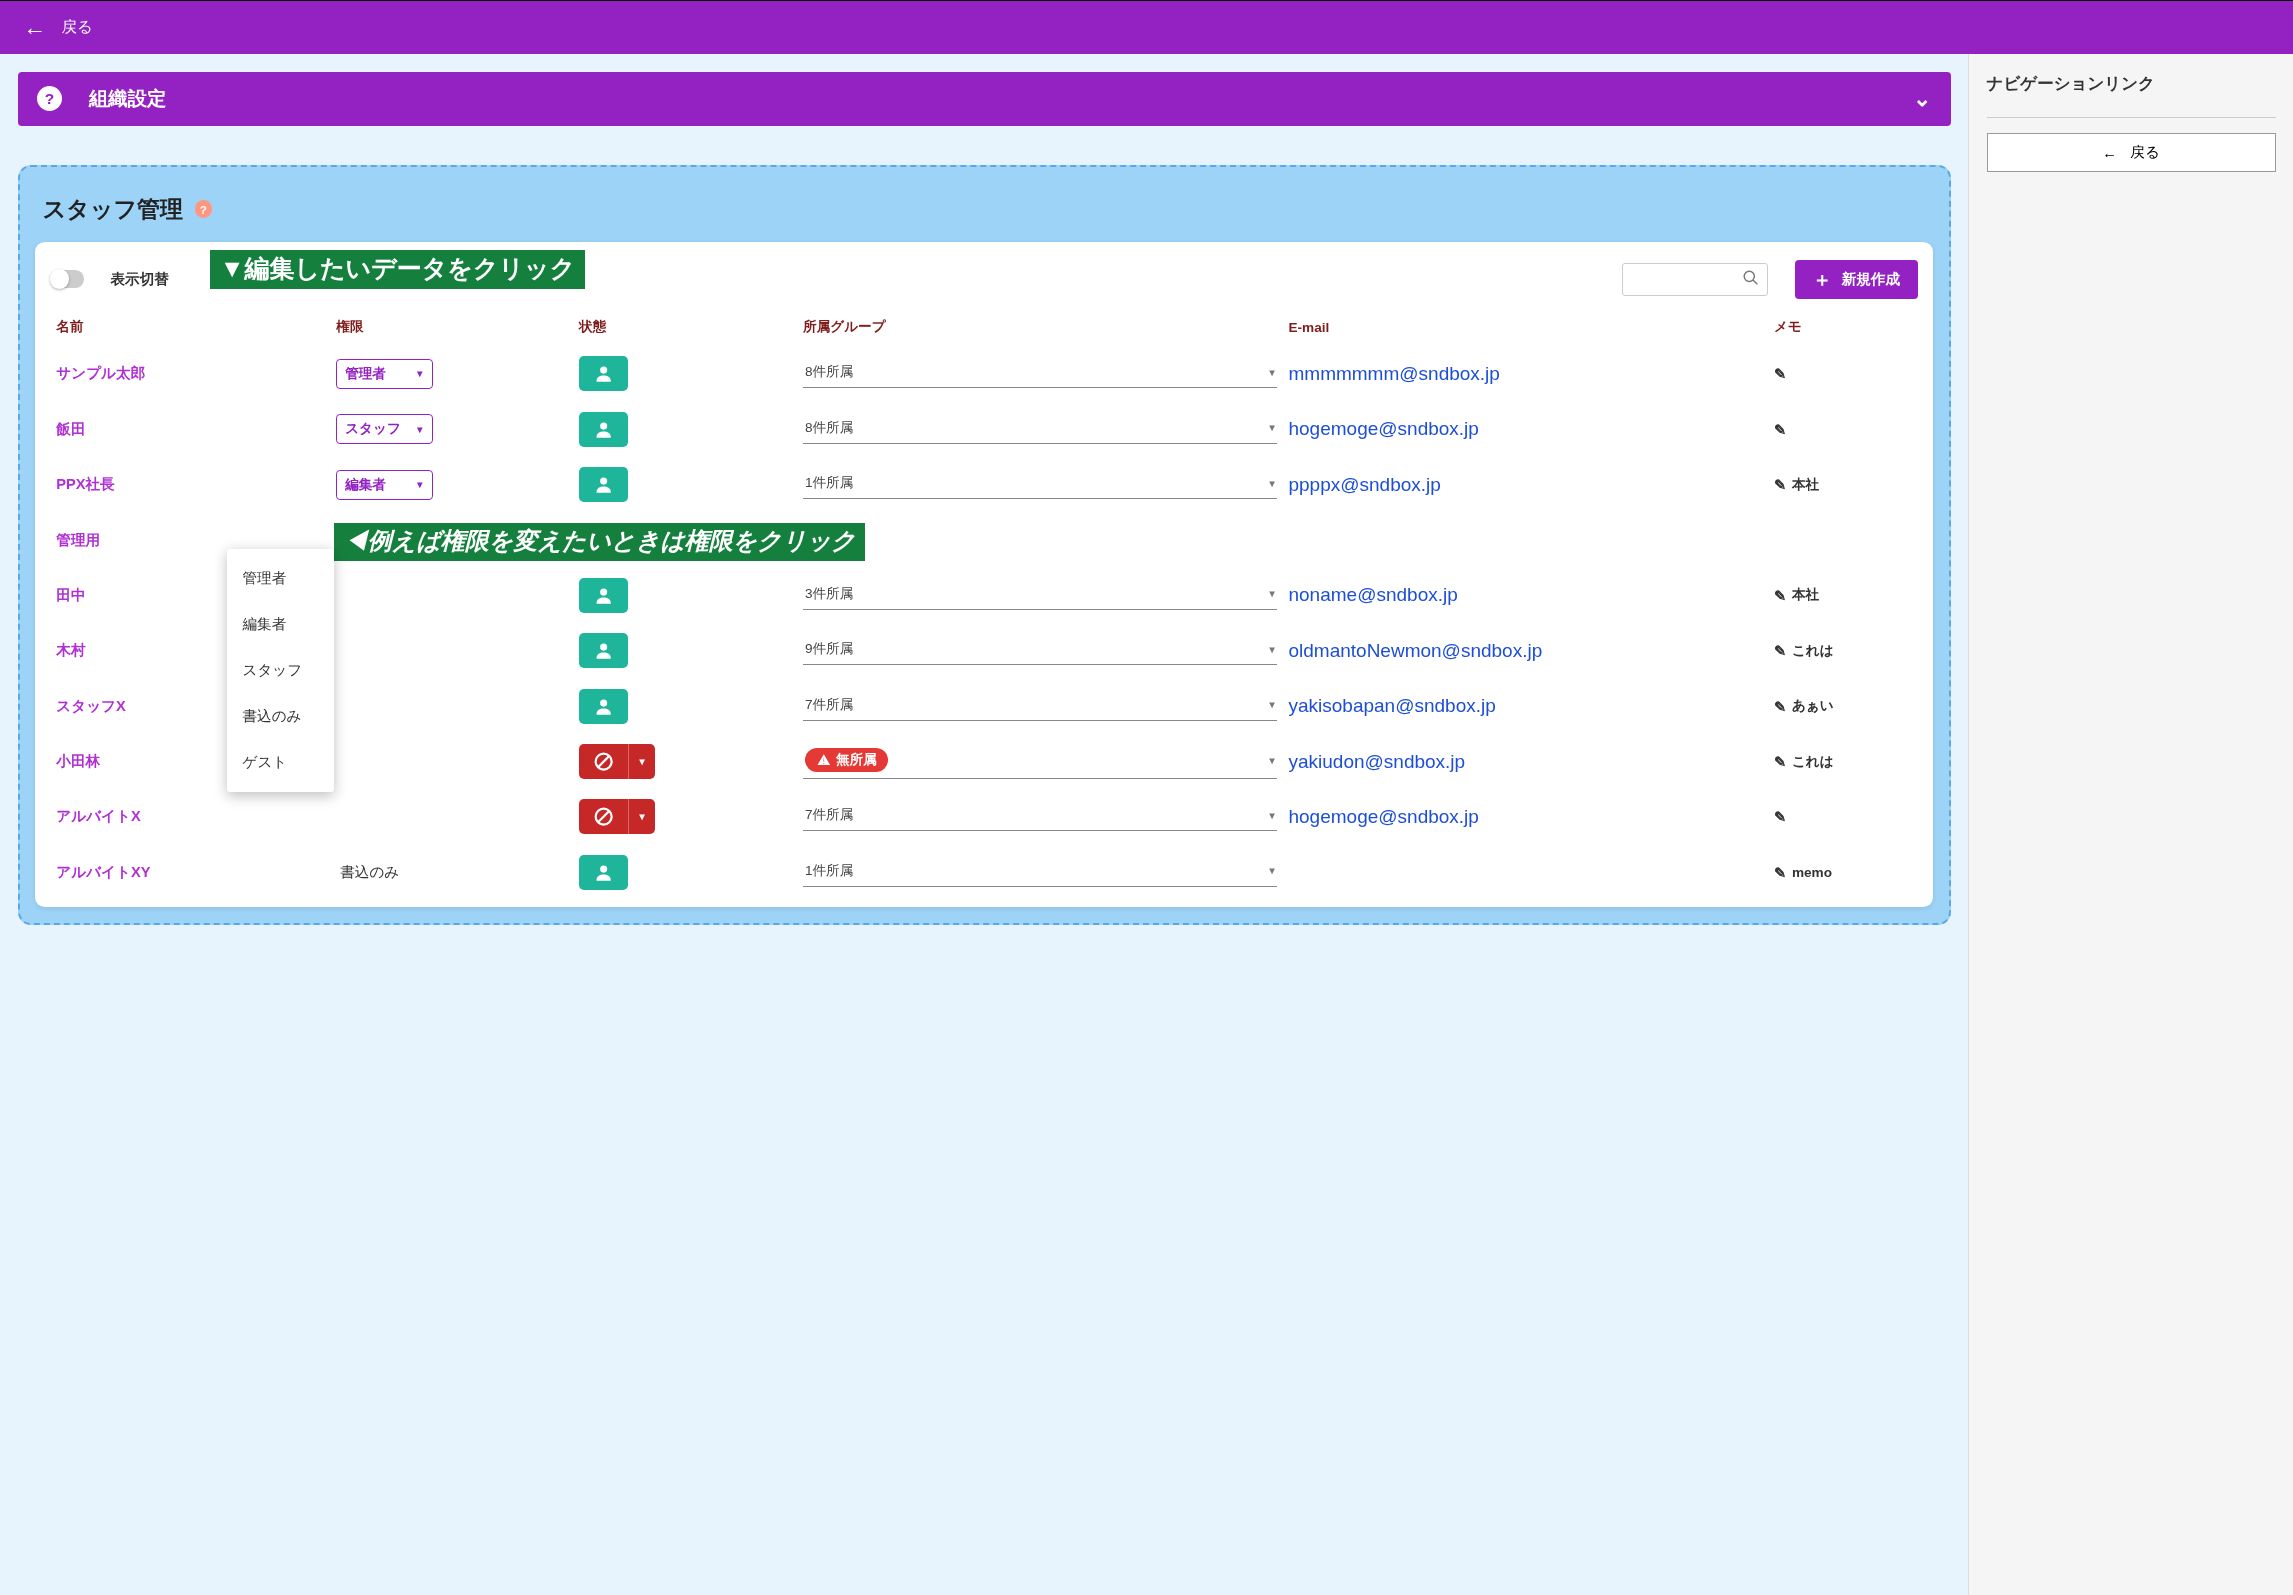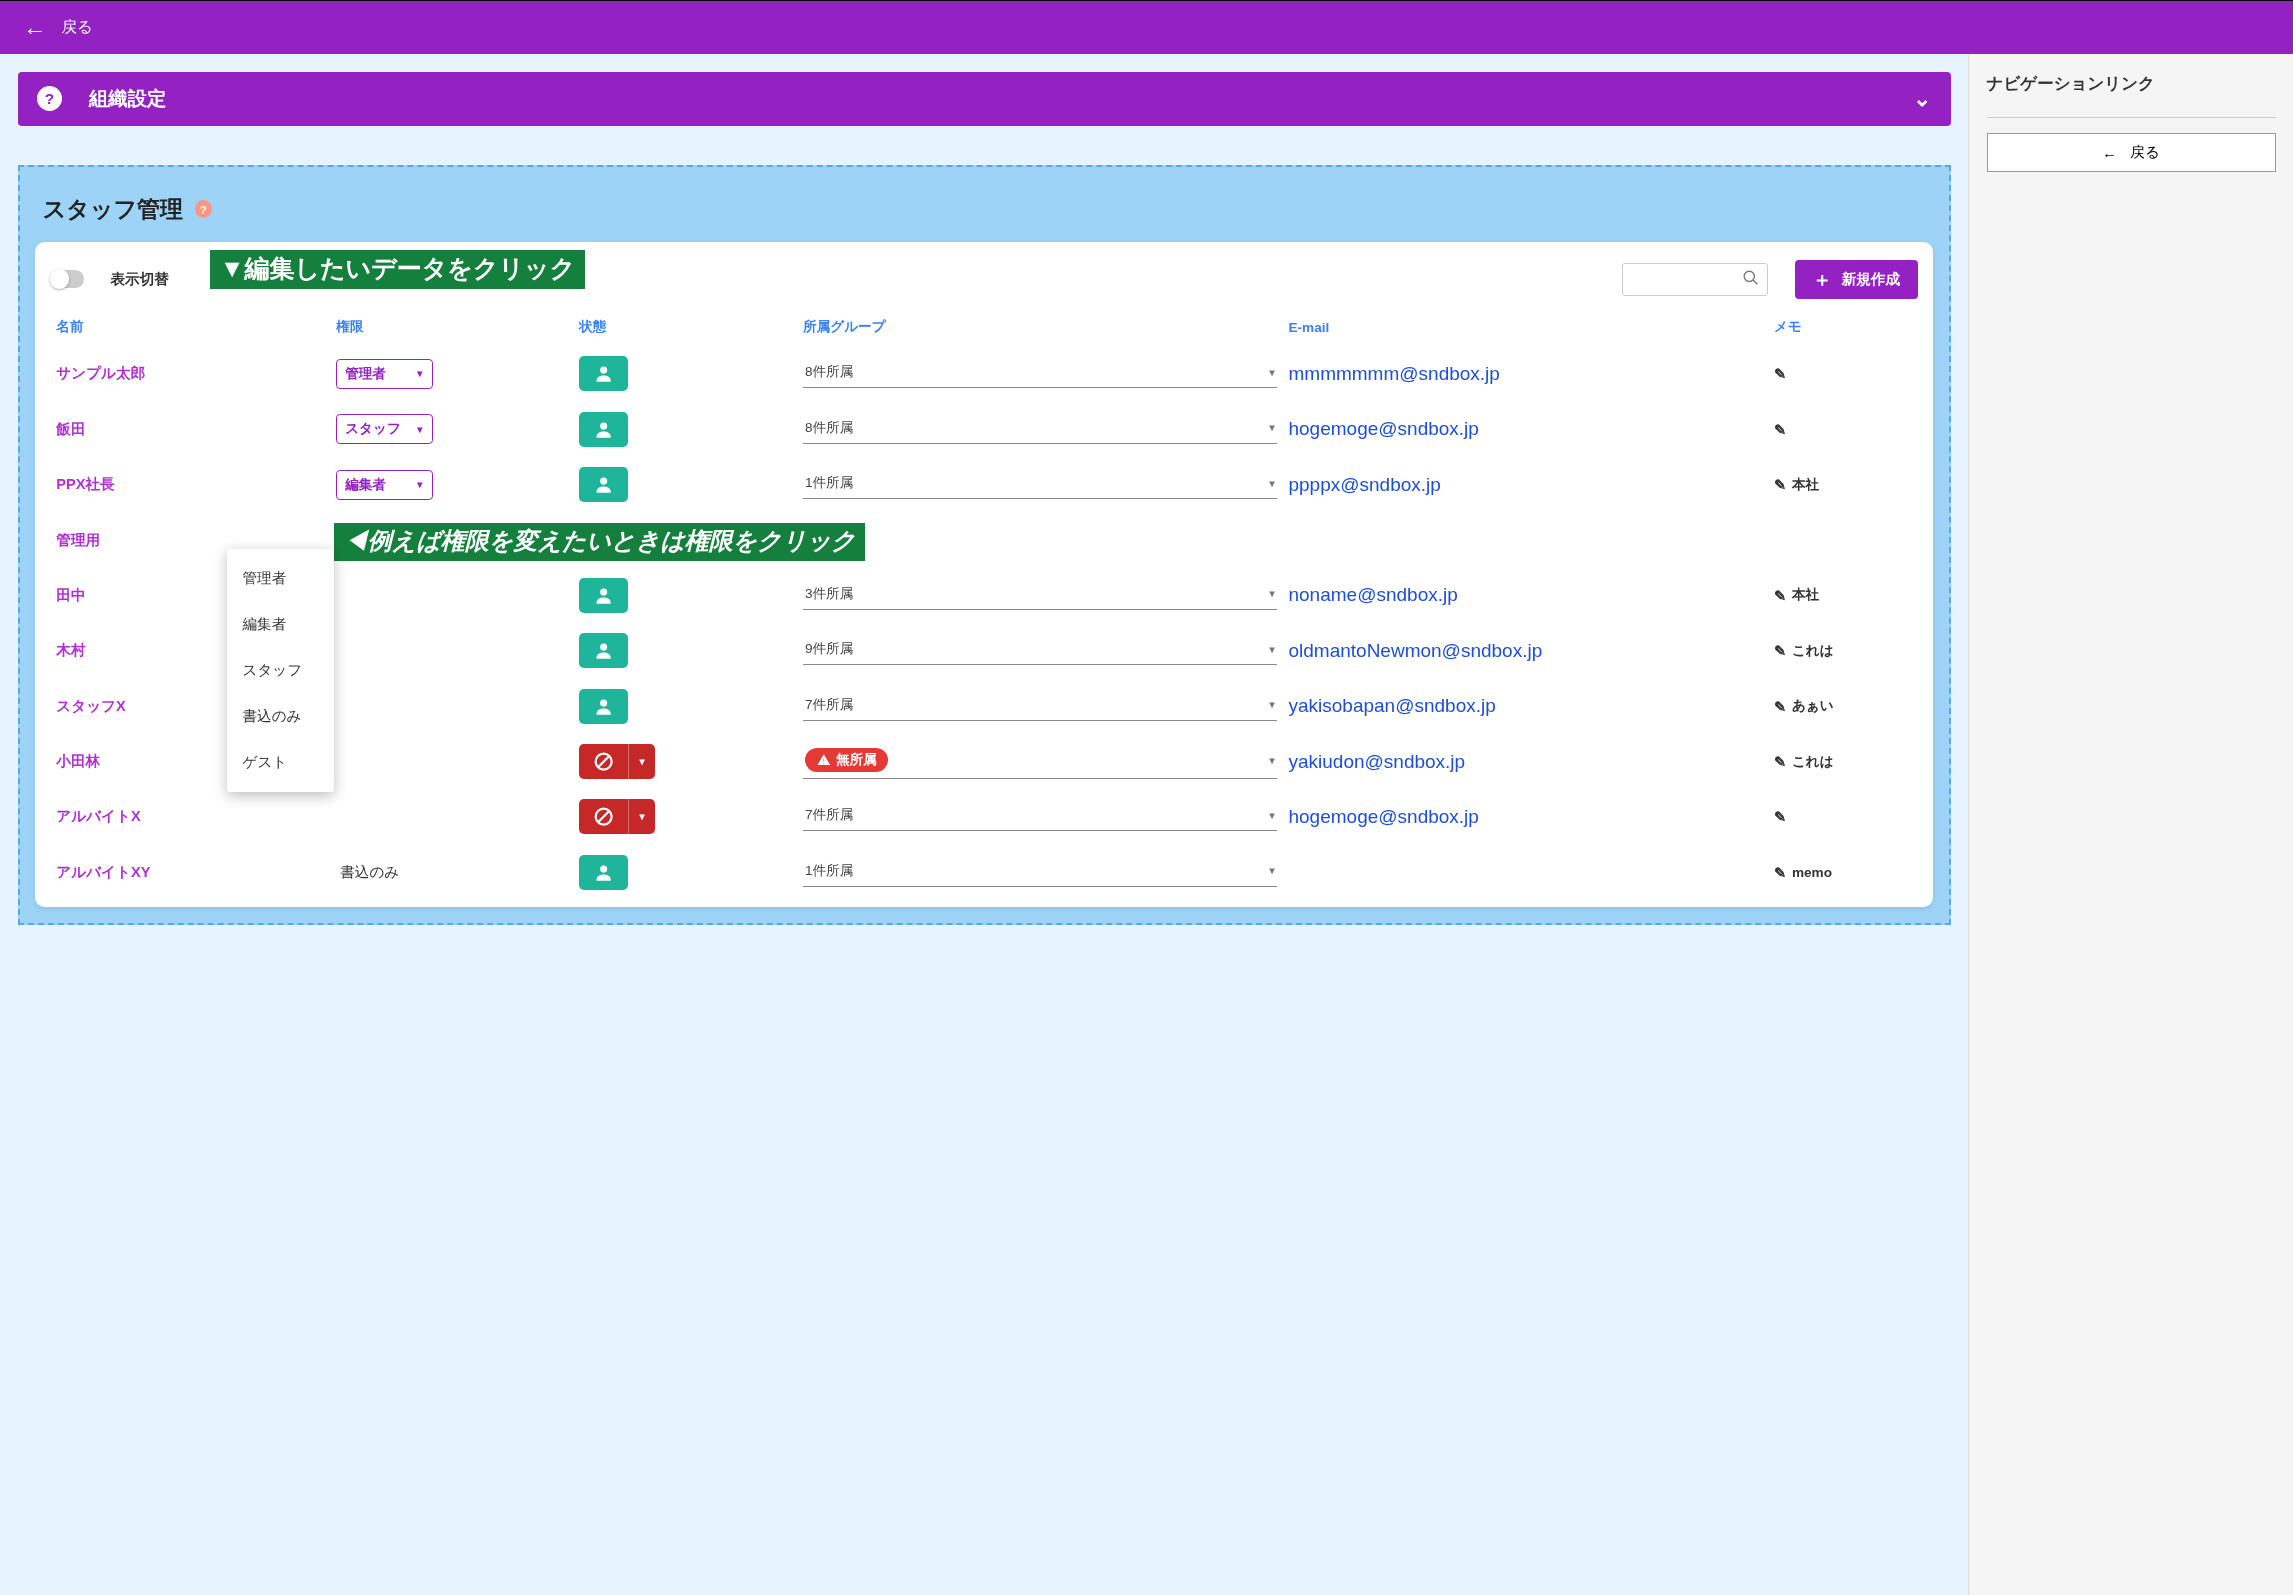--- a/index.html
+++ b/index.html
@@ -50,21 +50,21 @@
     display: flex; align-items: center; justify-content: center;
     font-weight: 700; margin-right: 27px; font-size: 15.5px;
   }
   .panel-header .chev { margin-left: auto; font-size: 21.3px; }
 
   .section-frame {
     margin-top: 39px;
     border: 2.9px dashed #5aa6e6;
     background: #9dd3f7;
     padding: 27px 15.5px 15.5px 15.5px;
-    border-radius: 0;
+    border-radius: 13px;
   }
   .section-title {
     display: flex; align-items: center; gap: 11.6px;
     font-size: 23px; font-weight: 700; color: #222;
     margin-bottom: 17.5px; padding-left: 7.8px;
   }
   .section-title .mini-help {
     width: 17.5px; height: 17.5px; border-radius: 50%;
     background: #ff9780; color: #fff;
     display: flex; align-items: center; justify-content: center;
@@ -125,21 +125,21 @@
 
   table.staff {
     width: 100%;
     border-collapse: collapse;
     table-layout: fixed;
   }
   table.staff th {
     text-align: left;
     font-weight: 600;
     font-size: 13.6px;
-    color: #3b82f6;
+    color: #7f1d1d;
     padding: 9.7px 5.8px;
   }
   table.staff td {
     padding: 9.7px 5.8px;
     vertical-align: middle;
   }
   table.staff tbody tr { border-top: 1px solid transparent; }
 
   .name-cell { color: #b030d4; font-weight: 600; font-size: 14.6px; }
 

